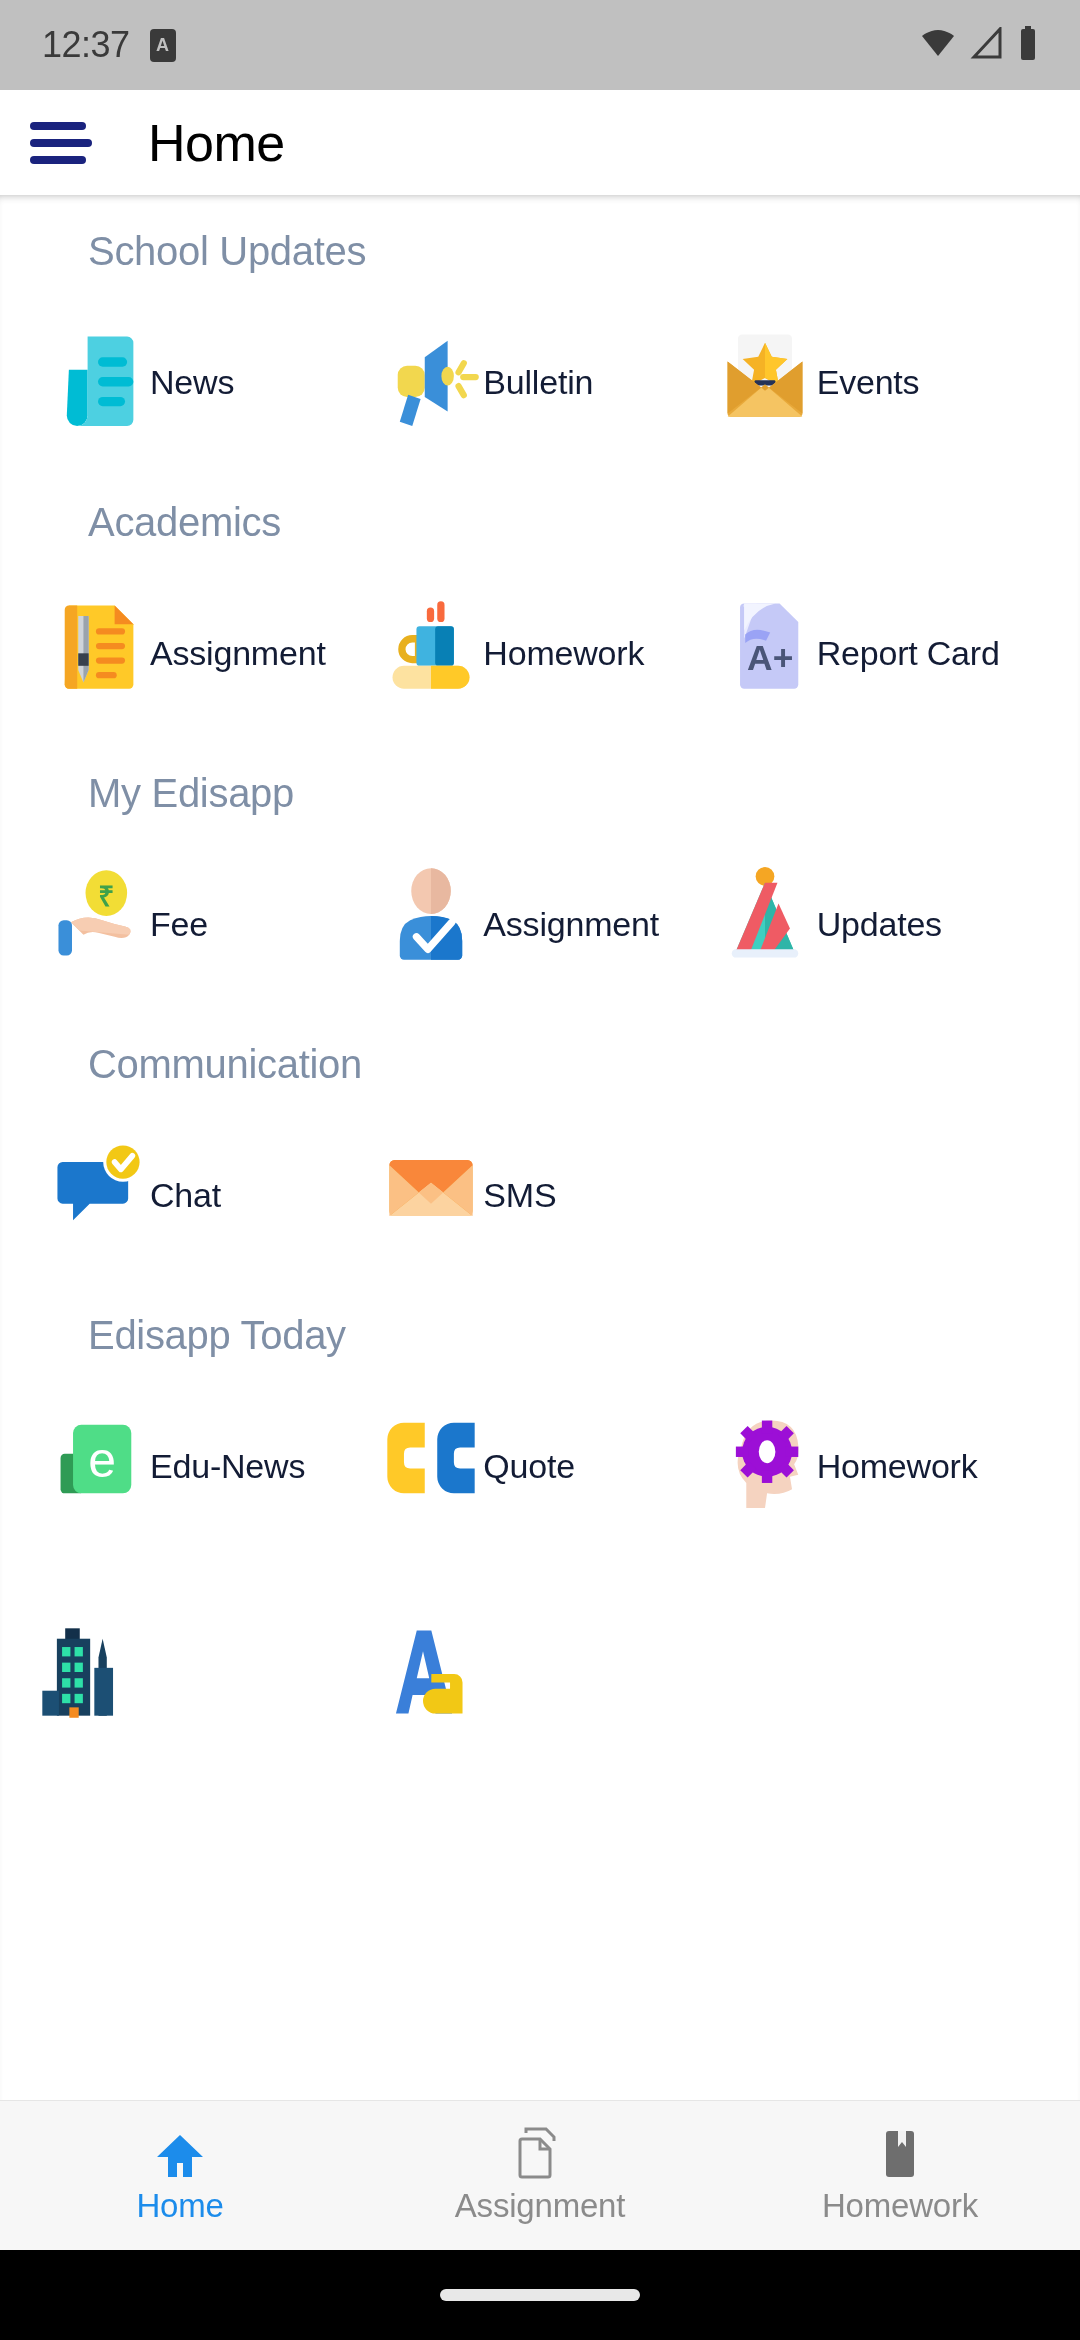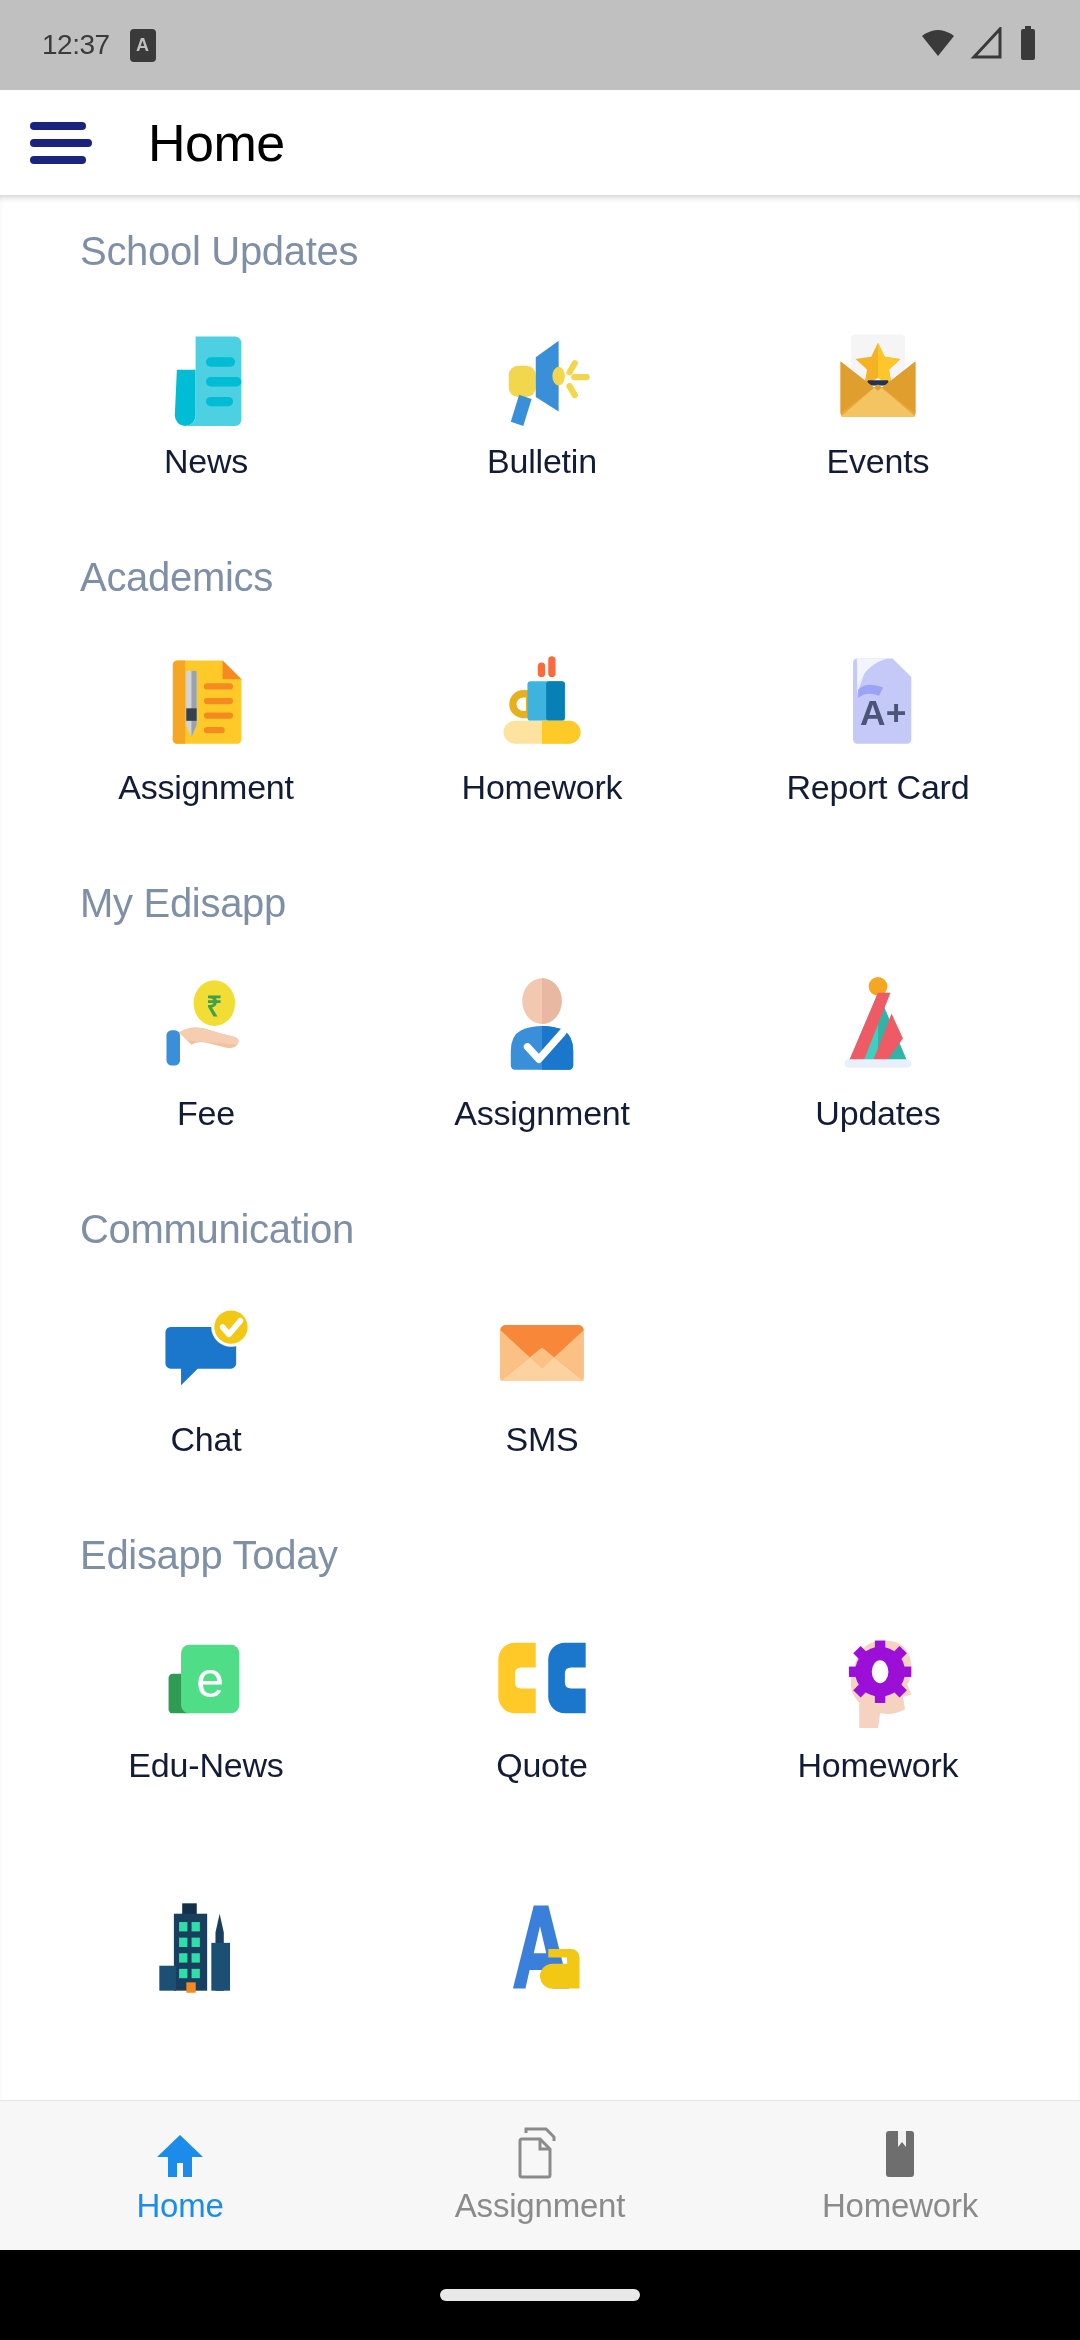--- a/index.html
+++ b/index.html
@@ -18,21 +18,21 @@
 
   
   .statusbar {
     height: 90px;
     background: #c0c0c0;
     display: flex; align-items: center;
     padding: 0 42px;
     flex: 0 0 auto;
   }
   .sb-left { display: flex; align-items: center; gap: 20px; }
-  .sb-time { font-size: 28px; color: #3a3a3a; letter-spacing: -0.5px; font-family: "Liberation Sans", sans-serif; }
+  .sb-time { font-size: 36px; color: #3a3a3a; letter-spacing: -0.5px; font-family: "Liberation Sans", sans-serif; }
   .sb-appicon {
     width: 26px; height: 33px; border-radius: 4px; background: #3a3a3a;
     color: #c0c0c0; font-size: 18px; font-weight: bold;
     display: flex; align-items: center; justify-content: center;
   }
   .sb-right { margin-left: auto; display: flex; align-items: center; gap: 14px; }
 
   
   .appbar {
     height: 105px; background: #ffffff;
@@ -46,28 +46,28 @@
   .hamburger i:nth-child(2) { width: 62px; }
   .hamburger i:nth-child(3) { width: 56px; }
   .appbar-title { margin-left: 56px; font-size: 52px; color: #000000; letter-spacing: -0.5px; }
 
   
   .content {
     flex: 1 1 auto; position: relative;
     background: #ffffff; overflow: hidden;
     box-shadow: inset 0 6px 9px -6px rgba(0,0,0,0.30);
   }
-  .section { padding: 0 0 0 4px; }
+  .section { padding: 0 0 0 12px; }
   .section-title {
     font-size: 40px; color: #7f8fa6; font-weight: 500;
     padding-left: 76px; letter-spacing: -0.3px;
   }
   .grid { display: flex; padding: 0 34px; margin-top: 48px; }
   .tile {
-    width: 33.333%; display: flex; flex-direction: column;
+    width: 33.333%; display: flex; 
     align-items: center; cursor: pointer;
   }
   .tile-icon { width: 104px; height: 104px; display: flex; align-items: center; justify-content: center; }
   .tile-icon svg { width: 100%; height: 100%; display: block; }
   .tile-label { margin-top: 16px; font-size: 34px; color: #131c35; letter-spacing: -0.2px; }
   .sect-gap { height: 74px; }
   .sect-gap-sm { height: 62px; }
 
   
   .bottomnav {

